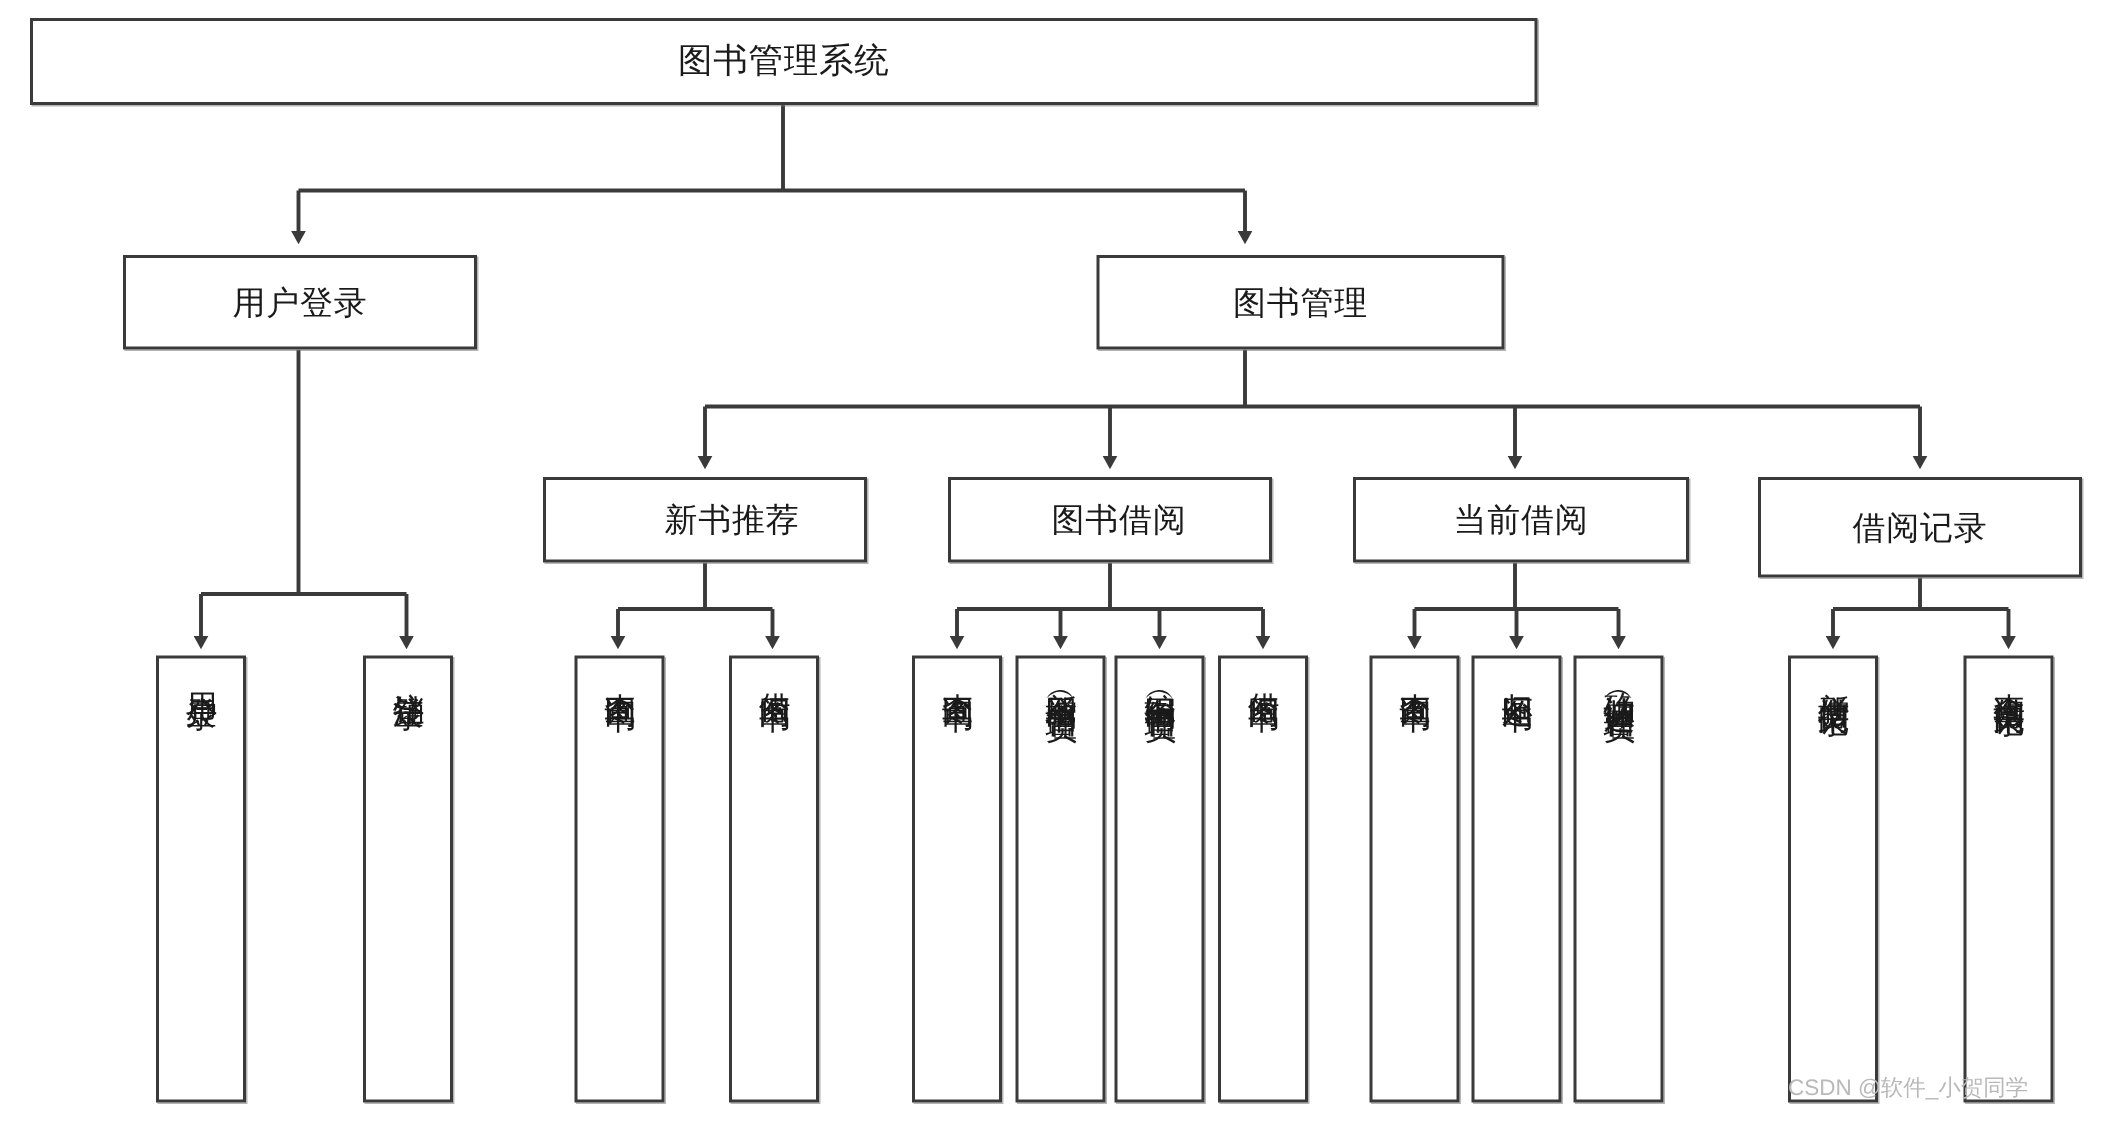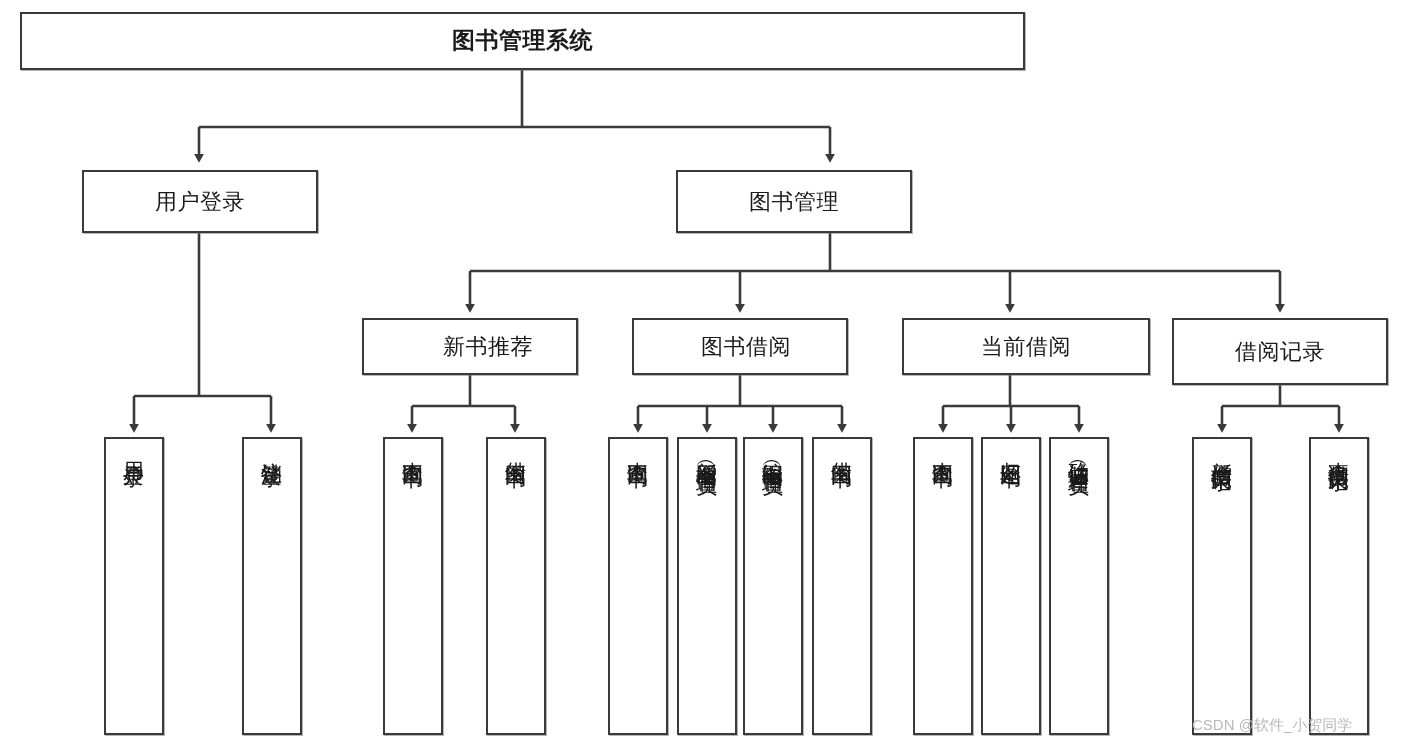--- a/index.html
+++ b/index.html
@@ -44,21 +44,20 @@
     letter-spacing: 0.5px;
     color: #1a1a1a;
   }
   
   .node.horiz .node-label {
     font-size: 22px;
     white-space: nowrap;
   }
   .node.root .node-label {
     font-size: 23px;
-    font-weight: bold;
   }
   
   .node.vert {
     align-items: flex-start;
     padding-top: 6px;
   }
   .node.vert .node-label {
     writing-mode: vertical-rl;
     text-orientation: upright;
     font-size: 21px;
@@ -133,31 +132,31 @@
     </g>
   </svg>
 
   <div class="node horiz root" style="left:20px; top:12px; width:1005px; height:58px;">
     <span class="node-label">图书管理系统</span>
   </div>
 
   <div class="node horiz" style="left:82px; top:170px; width:236px; height:63px;">
     <span class="node-label">用户登录</span>
   </div>
-  <div class="node horiz" style="left:676px; top:170px; width:236px; height:63px;">
+  <div class="node horiz" style="left:731px; top:170px; width:272px; height:63px;">
     <span class="node-label">图书管理</span>
   </div>
 
   <div class="node horiz" style="left:362px; top:318px; width:216px; height:57px;padding-left:36px;">
     <span class="node-label">新书推荐</span>
   </div>
   <div class="node horiz" style="left:632px; top:318px; width:216px; height:57px;padding-left:12px;">
     <span class="node-label">图书借阅</span>
   </div>
-  <div class="node horiz" style="left:902px; top:318px; width:248px; height:57px;">
+  <div class="node horiz" style="left:902px; top:318px; width:224px; height:57px;">
     <span class="node-label">当前借阅</span>
   </div>
   <div class="node horiz" style="left:1172px; top:318px; width:216px; height:67px;">
     <span class="node-label">借阅记录</span>
   </div>
 
   <div class="node vert" style="left:104px; top:437px; width:60px; height:298px;">
     <span class="node-label">用户登录</span>
   </div>
   <div class="node vert" style="left:242px; top:437px; width:60px; height:298px;">

